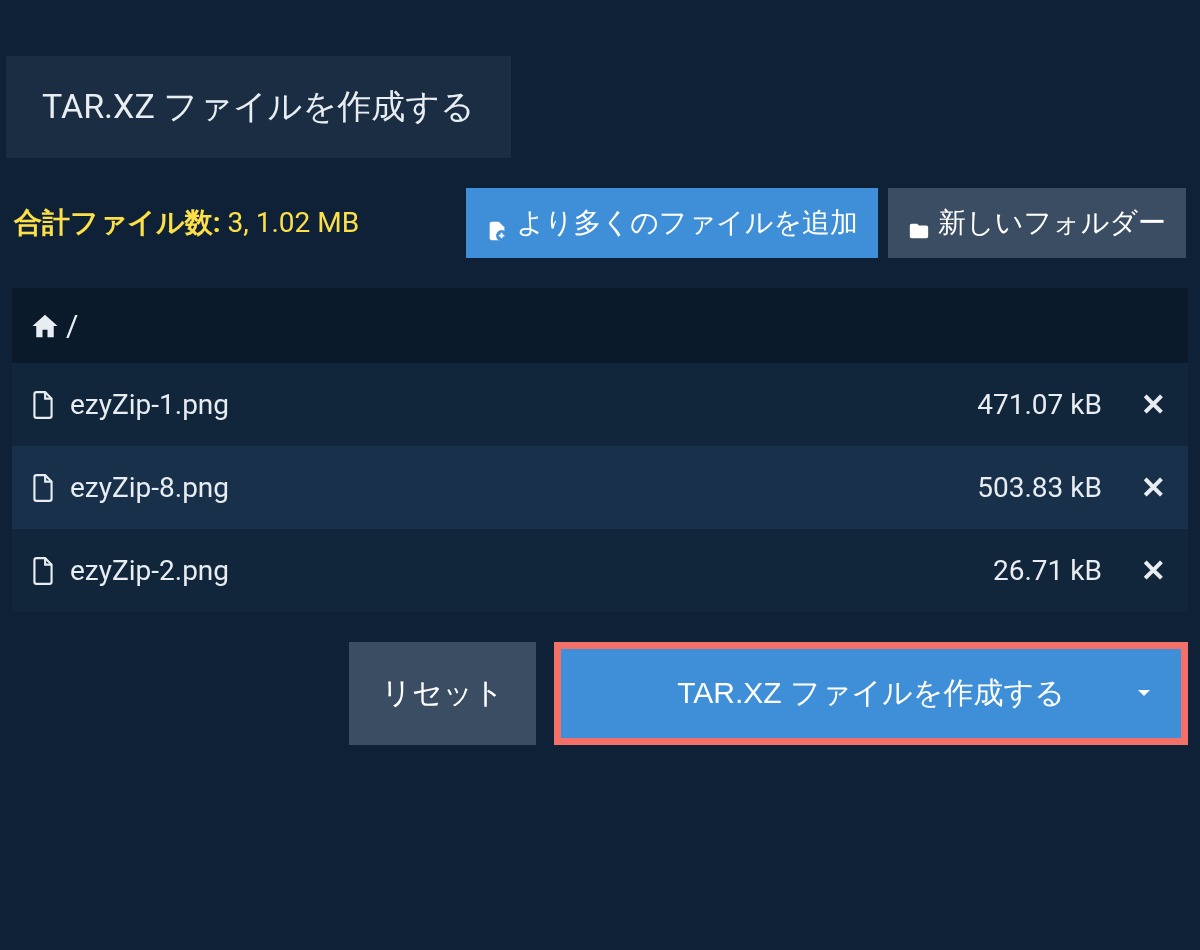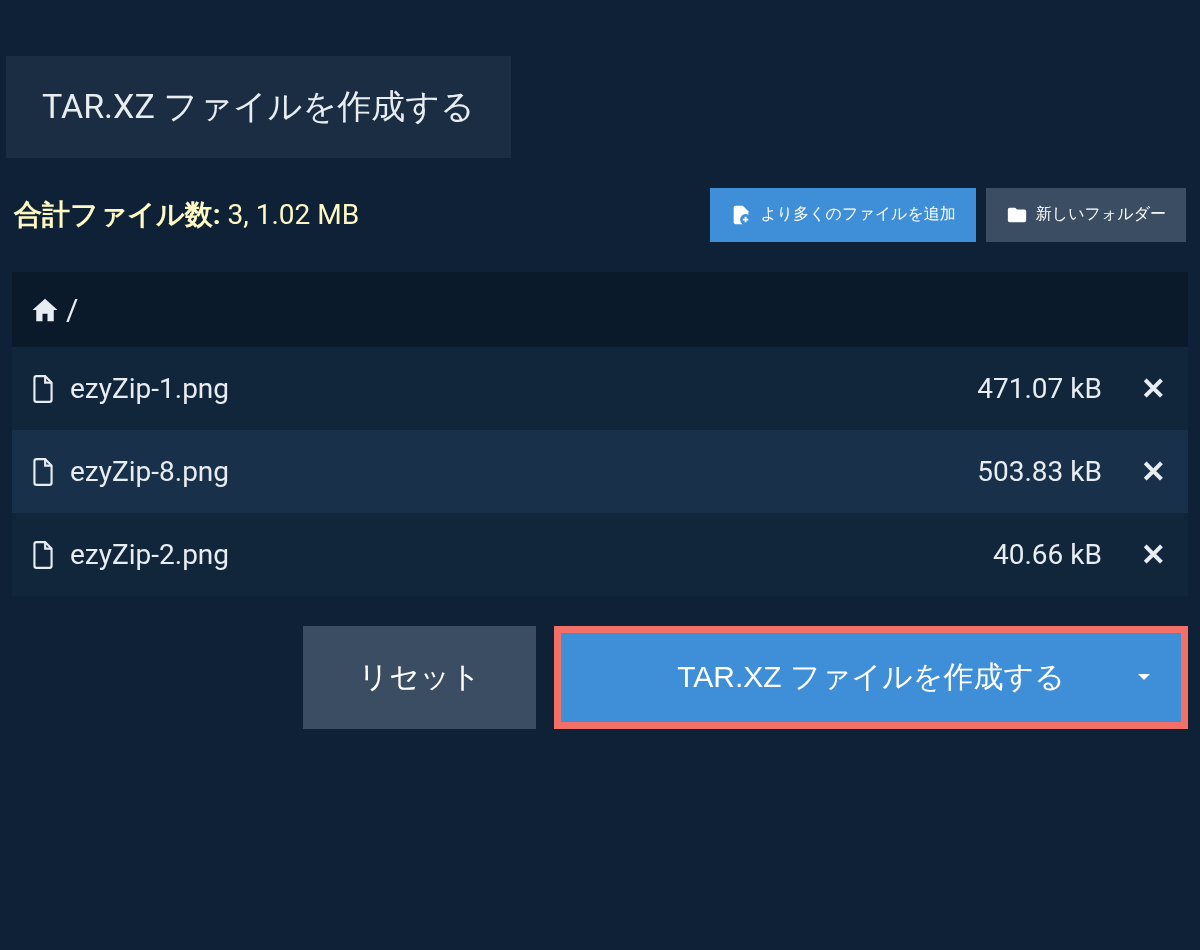--- a/index.html
+++ b/index.html
@@ -32,39 +32,39 @@
     }
     .toolbar {
       display: flex;
       align-items: center;
       justify-content: space-between;
       padding: 30px 14px 30px 14px;
       gap: 12px;
     }
     .summary {
       font-size: 28px;
-      color: #fef9c3;
+      color: #fde047;
       flex: 1;
     }
     .summary-label {
       font-weight: 700;
     }
     .summary-value {
       font-weight: 400;
     }
     .toolbar-buttons {
       display: flex;
       gap: 10px;
     }
     .btn {
       display: inline-flex;
-      align-items: flex-start;
+      align-items: flex-end;
       gap: 8px;
       padding: 16px 20px;
-      font-size: 16px;
+      font-size: 28px;
       border: none;
       cursor: pointer;
       color: #ffffff;
       white-space: nowrap;
     }
     .btn-primary {
       background-color: #3f8fd8;
     }
     .btn-secondary {
       background-color: #3a4d63;
@@ -117,21 +117,21 @@
       padding: 0 4px;
     }
     .actions {
       display: flex;
       justify-content: flex-end;
       gap: 18px;
       padding: 30px 12px;
       align-items: stretch;
     }
     .btn-large {
-      padding: 28px 55px;
+      padding: 28px 32px;
       font-size: 30px;
       border: none;
       cursor: pointer;
       color: #ffffff;
     }
     .btn-reset {
       background-color: #3a4d63;
     }
     .create-wrapper {
       border: 7px solid #f27067;
@@ -233,21 +233,21 @@
     </div>
 
     <div class="file-row">
       <span class="icon file-icon">
         <svg width="26" height="30" viewBox="0 0 24 28" fill="none" stroke="#e8edf2" stroke-width="2">
           <path d="M14 2H6a2 2 0 0 0-2 2v20a2 2 0 0 0 2 2h12a2 2 0 0 0 2-2V8l-6-6z"></path>
           <path d="M14 2v6h6"></path>
         </svg>
       </span>
       <span class="file-name">ezyZip-2.png</span>
-      <span class="file-size">40.66 kB</span>
+      <span class="file-size">26.71 kB</span>
       <span class="file-remove">
         <span>✕</span>
       </span>
     </div>
   </div>
 
   <div class="actions">
     <button class="btn-large btn-reset">
       <span>リセット</span>
     </button>

